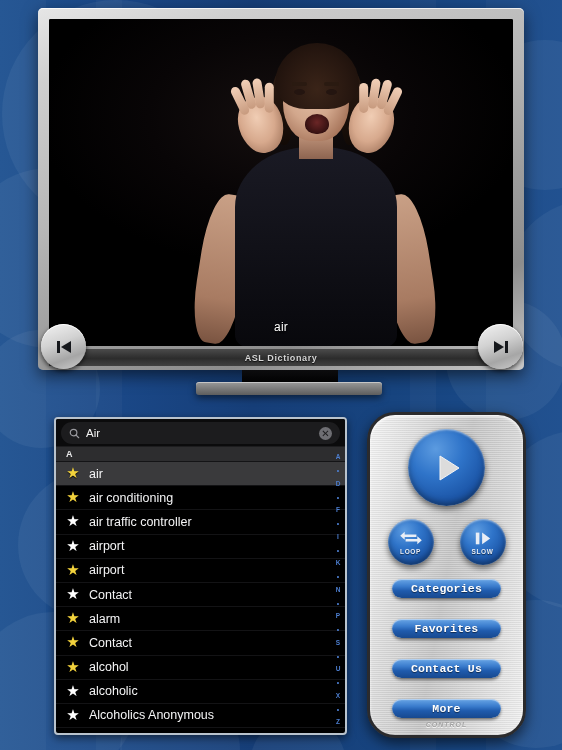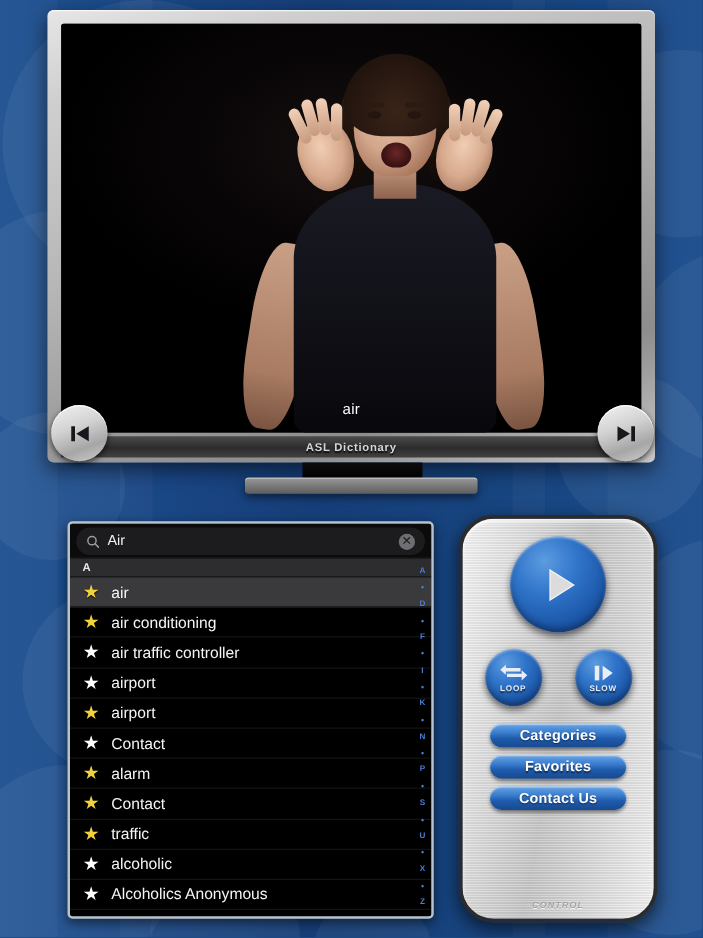--- a/index.html
+++ b/index.html
@@ -145,21 +145,21 @@
       box-shadow:0 3px 6px rgba(0,0,0,.55), inset 0 1px 2px rgba(255,255,255,.55),
                  inset 0 -3px 6px rgba(0,0,0,.35);
       display:flex; align-items:center; justify-content:center; flex-direction:column; }
   #btn-play { width:77px; height:77px; }
   .smallrow { display:flex; gap:26px; margin-top:13px; }
   .smallbtn { width:46px; height:46px; }
   .smallbtn .lbl { color:#e8eef7; font-size:6.5px; font-weight:bold;
       letter-spacing:.6px; margin-top:1px;
       text-shadow:0 1px 1px rgba(0,0,0,.6); }
 
-  #menu { margin-top:14px; display:flex; flex-direction:column; gap:6px; }
+  #menu { margin-top:14px; display:flex; flex-direction:column; gap:21px;font-family:Liberation Mono, monospace; }
   .pill { width:109px; height:19px; border-radius:10px; cursor:pointer;
       background:linear-gradient(180deg,#6aa6e6 0%,#3a7ccd 38%,#1f5bad 62%,#17498f 100%);
       box-shadow:0 2px 3px rgba(0,0,0,.45), inset 0 1px 1px rgba(255,255,255,.55);
       display:flex; align-items:center; justify-content:center;
       color:#fff; font-size:11.5px; font-weight:bold; letter-spacing:.2px;
       text-shadow:0 1px 1px rgba(0,0,0,.55); }
   #remote-brand { margin-top:auto; margin-bottom:7px; font-size:7px; font-weight:bold;
       letter-spacing:1px; color:#a2a2a2; font-style:italic;
       text-shadow:0 1px 0 rgba(255,255,255,.75); }
 </style>
@@ -280,21 +280,21 @@
       <div class="row">
         <div class="star on">★</div>
         <div class="rlabel">alarm</div>
       </div>
       <div class="row">
         <div class="star on">★</div>
         <div class="rlabel">Contact</div>
       </div>
       <div class="row">
         <div class="star on">★</div>
-        <div class="rlabel">traffic</div>
+        <div class="rlabel">alcohol</div>
       </div>
       <div class="row">
         <div class="star off">★</div>
         <div class="rlabel">alcoholic</div>
       </div>
       <div class="row">
         <div class="star off">★</div>
         <div class="rlabel">Alcoholics Anonymous</div>
       </div>
     </div>
@@ -346,16 +346,17 @@
         <path d="M12 4 L21 10.5 L12 17 Z" fill="#e9eef6"></path>
       </svg>
       <div class="lbl">SLOW</div>
     </div>
   </div>
 
   <div id="menu">
       <div class="pill">Categories</div>
       <div class="pill">Favorites</div>
       <div class="pill">Contact Us</div>
+      <div class="pill">More</div>
     </div>
 
   <div id="remote-brand">CONTROL</div>
 </div>
 
 </body></html>

